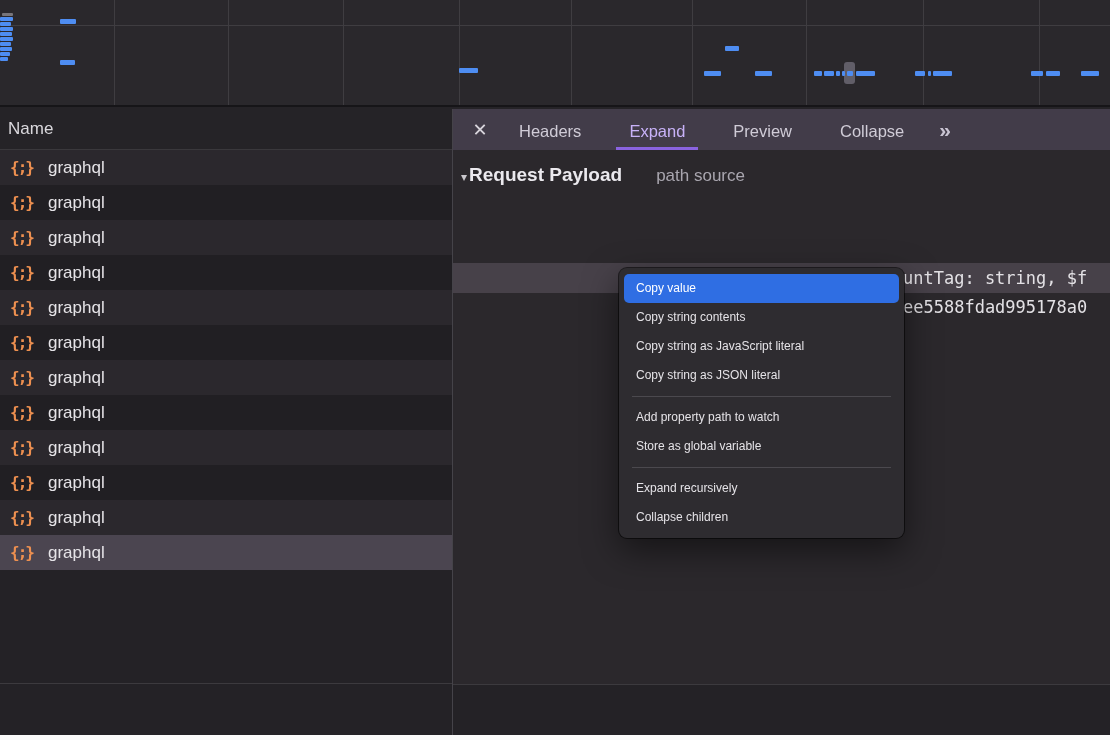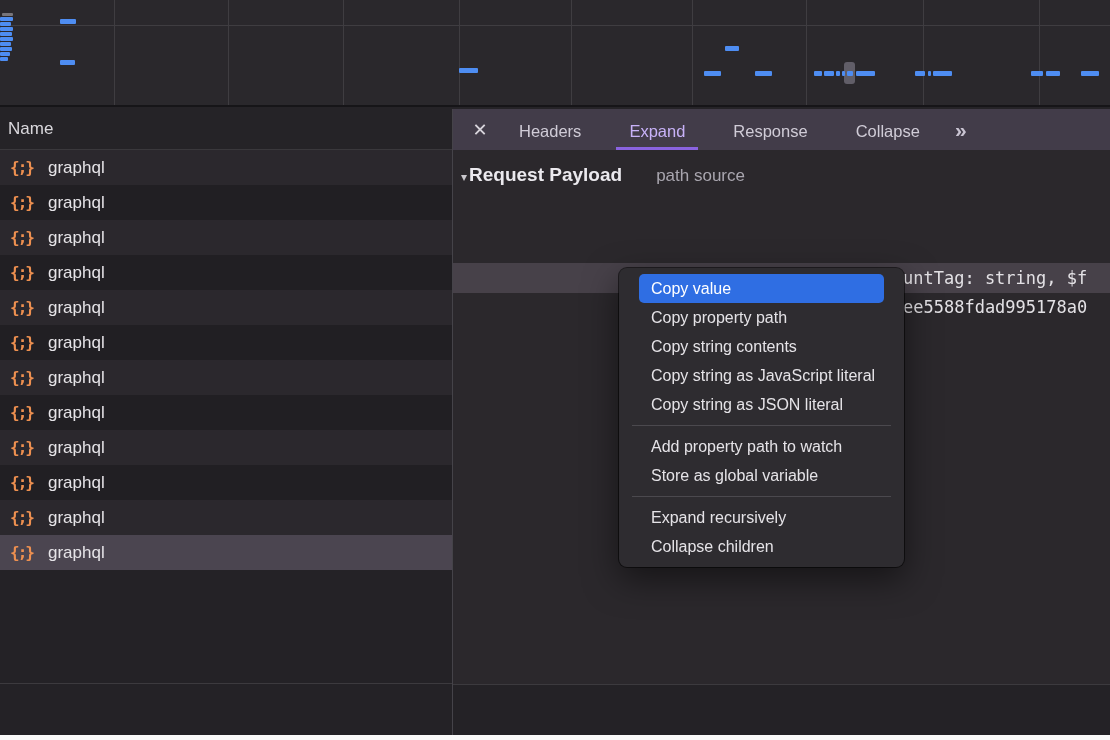--- a/index.html
+++ b/index.html
@@ -58,22 +58,22 @@
           font-family:"DejaVu Sans Mono", monospace; font-size:17px; }
   .trow { position:relative; height:29px; line-height:29px; white-space:pre; overflow:hidden; width:657px; }
   .trow.hl { background:#474149; height:30px; line-height:30px; }
   .v-plain { color:#e3e1e5; }
   .frag { position:absolute; left:450px; top:0; }
 
   
   .ctx-menu { position:absolute; left:619px; top:268px; width:285px; background:#2e2c30;
               border-radius:8px; padding:6px 0; z-index:20;
               box-shadow:0 0 0 1px rgba(0,0,0,.55), 0 12px 34px rgba(0,0,0,.5); }
-  .ctx-item { height:29px; line-height:29px; margin:0 20px; padding:0 12px; border-radius:5px;
-              color:#e5e3e7; font-size:16px; white-space:nowrap; cursor:pointer; }
+  .ctx-item { height:29px; line-height:29px; margin:0 5px; padding:0 12px; border-radius:5px;
+              color:#e5e3e7; font-size:12px; white-space:nowrap; cursor:pointer; }
   .ctx-item.hl { background:#2f6ee3; color:#ffffff; }
   .ctx-sep { height:1px; background:#4b494e; margin:6px 13px; }
 
   .bottom-strip { position:absolute; left:0; top:735px; width:1110px; height:5px; background:#fafafa; }
 </style>
 </head>
 <body>
 
 <div class="screen">
   <div class="app">
@@ -176,21 +176,21 @@
         </div>
       <div class="pane-footer"></div>
     </div>
 
     <div class="right-pane">
       <div class="tabbar">
         <div class="close-btn">✕</div>
         <div class="tabs" id="tabs">
             <div class="tab">Headers</div>
             <div class="tab active">Expand</div>
-            <div class="tab">Response</div>
+            <div class="tab">Preview</div>
             <div class="tab">Collapse</div>
           </div>
         <div class="overflow-btn">»</div>
       </div>
 
       <div class="payload">
         <div class="section-row">
           <span class="tri">▾</span>
           <span class="section-title">Request Payload</span>
           <span class="view-source">path source</span>
@@ -213,21 +213,20 @@
           </div>
         </div>
       </div>
       <div class="pane-footer"></div>
     </div>
 
     <div class="vdivider"></div>
 
     <div class="ctx-menu" id="ctx-menu">
         <div class="ctx-item hl">Copy value</div>
-        <div class="ctx-item">Copy property path</div>
         <div class="ctx-item">Copy string contents</div>
         <div class="ctx-item">Copy string as JavaScript literal</div>
         <div class="ctx-item">Copy string as JSON literal</div>
         <div class="ctx-sep"></div>
         <div class="ctx-item">Add property path to watch</div>
         <div class="ctx-item">Store as global variable</div>
         <div class="ctx-sep"></div>
         <div class="ctx-item">Expand recursively</div>
         <div class="ctx-item">Collapse children</div>
       </div>

